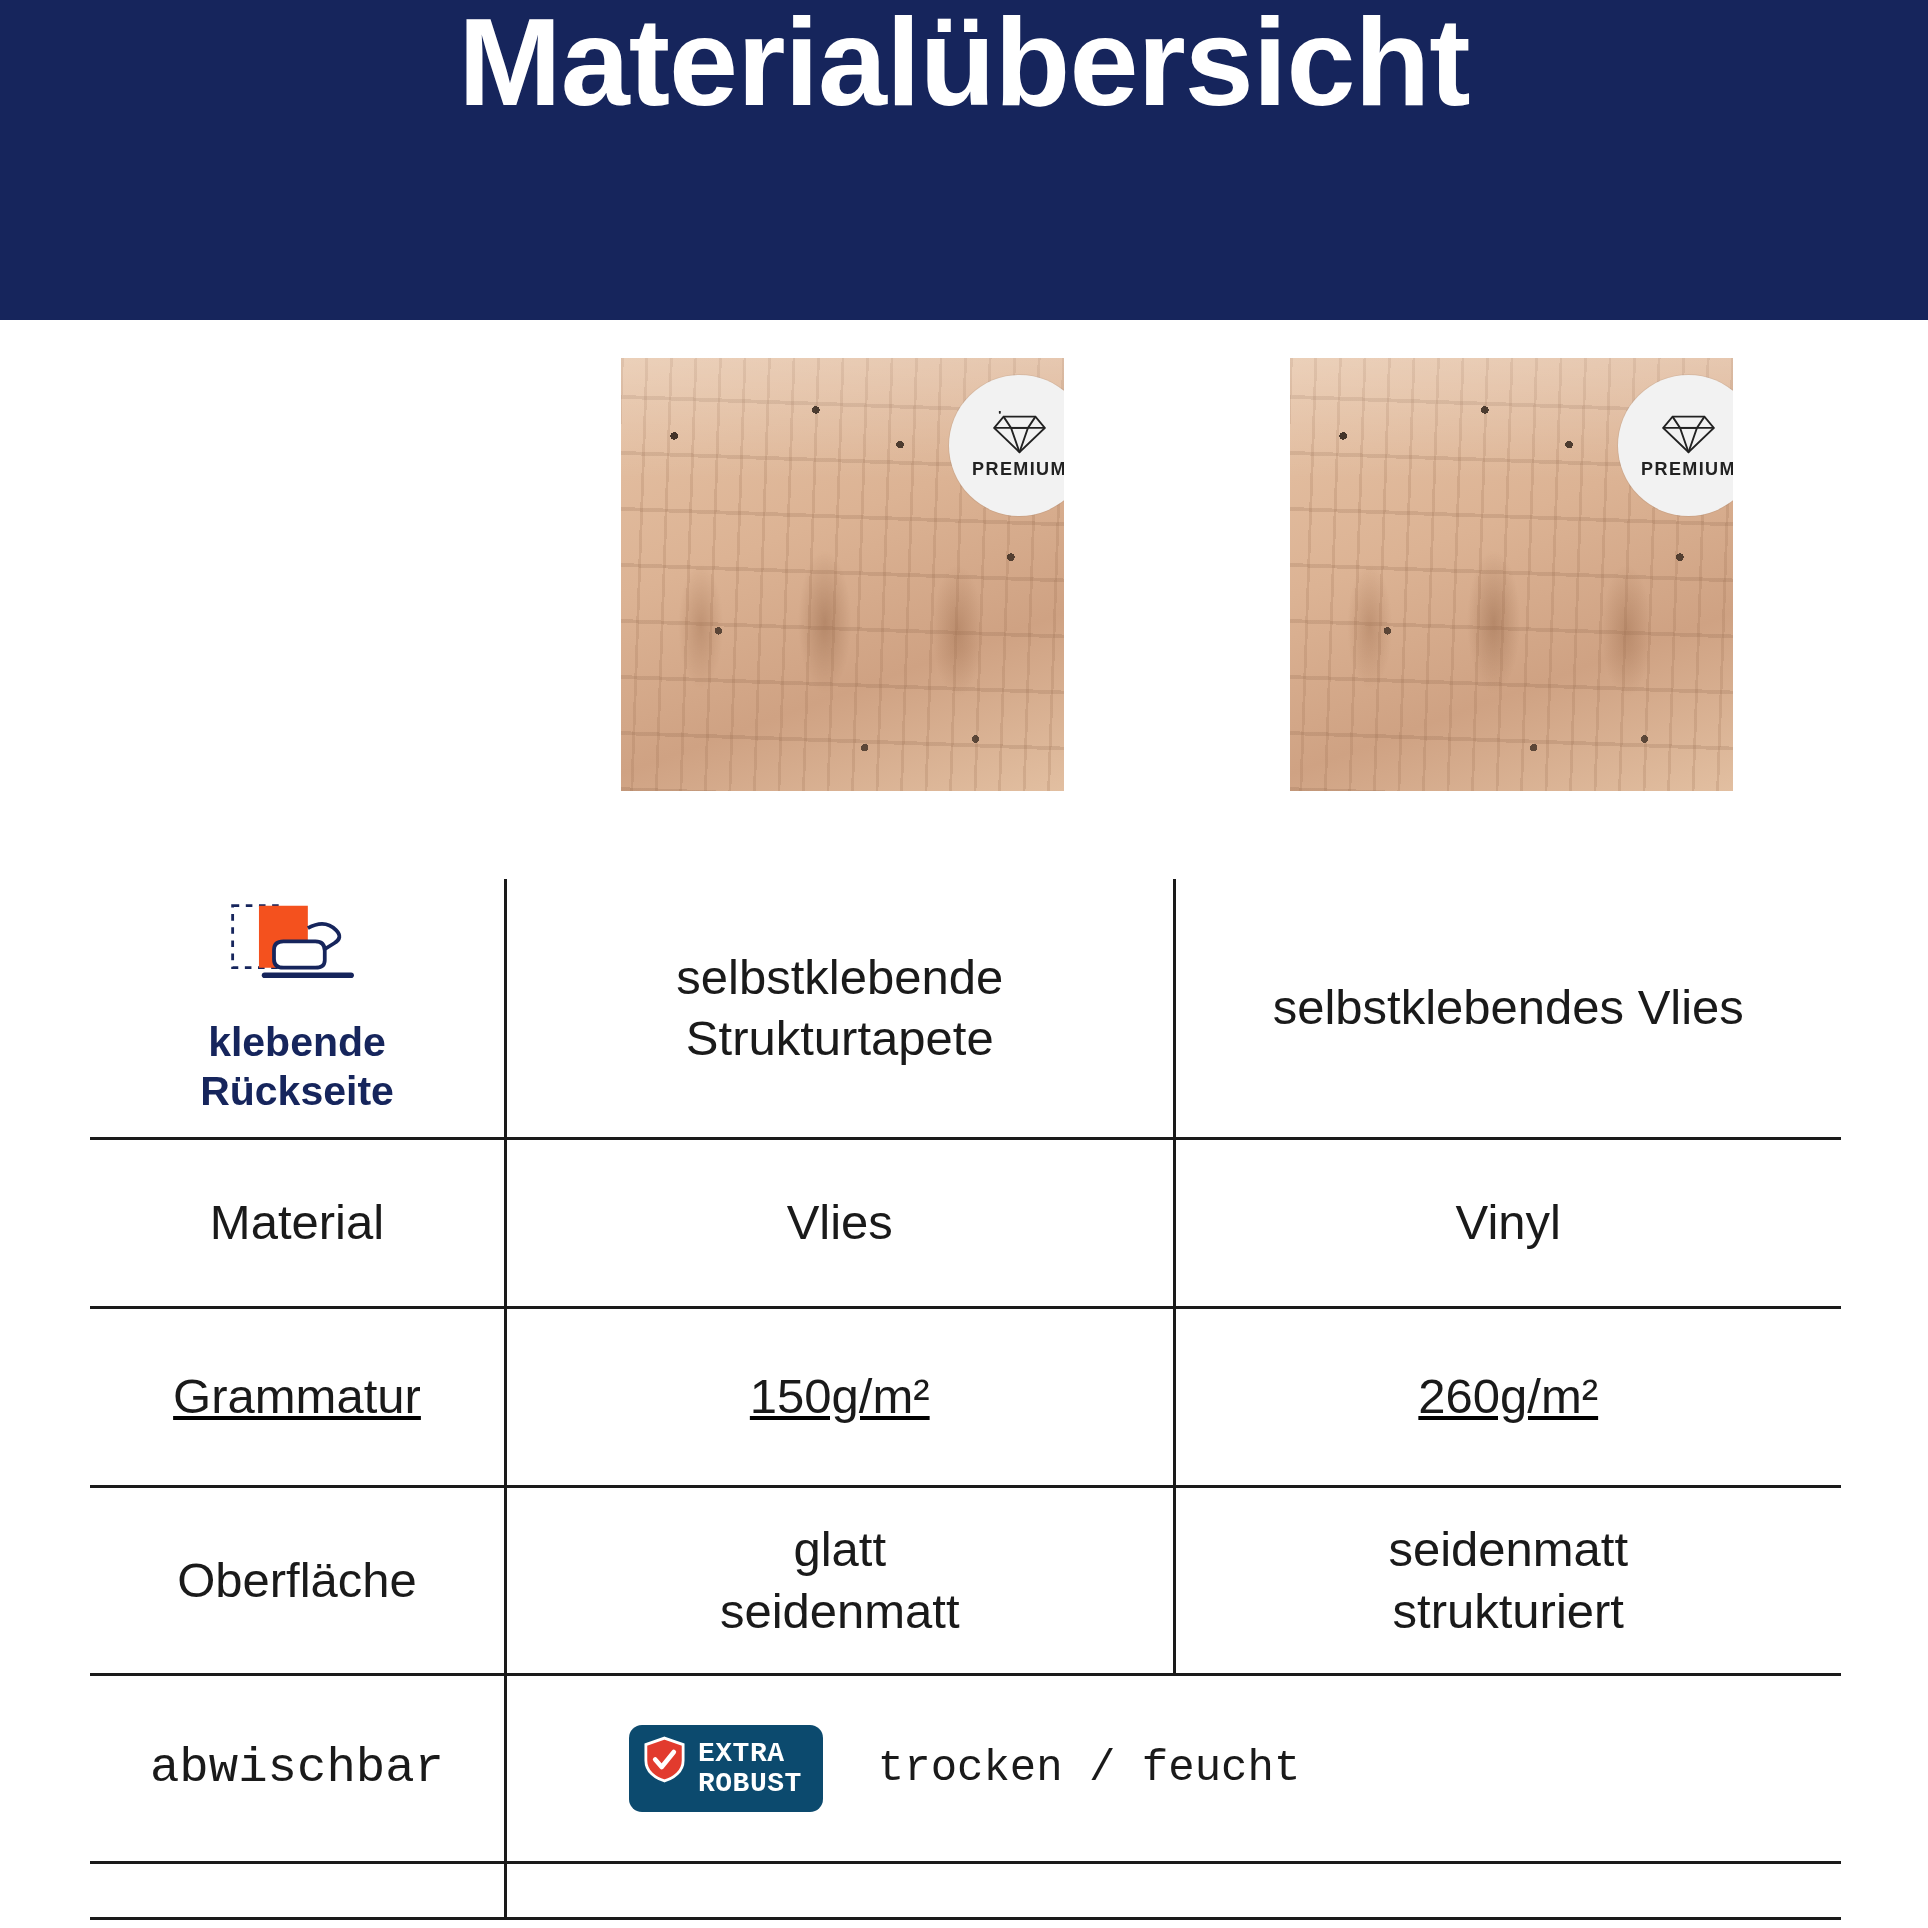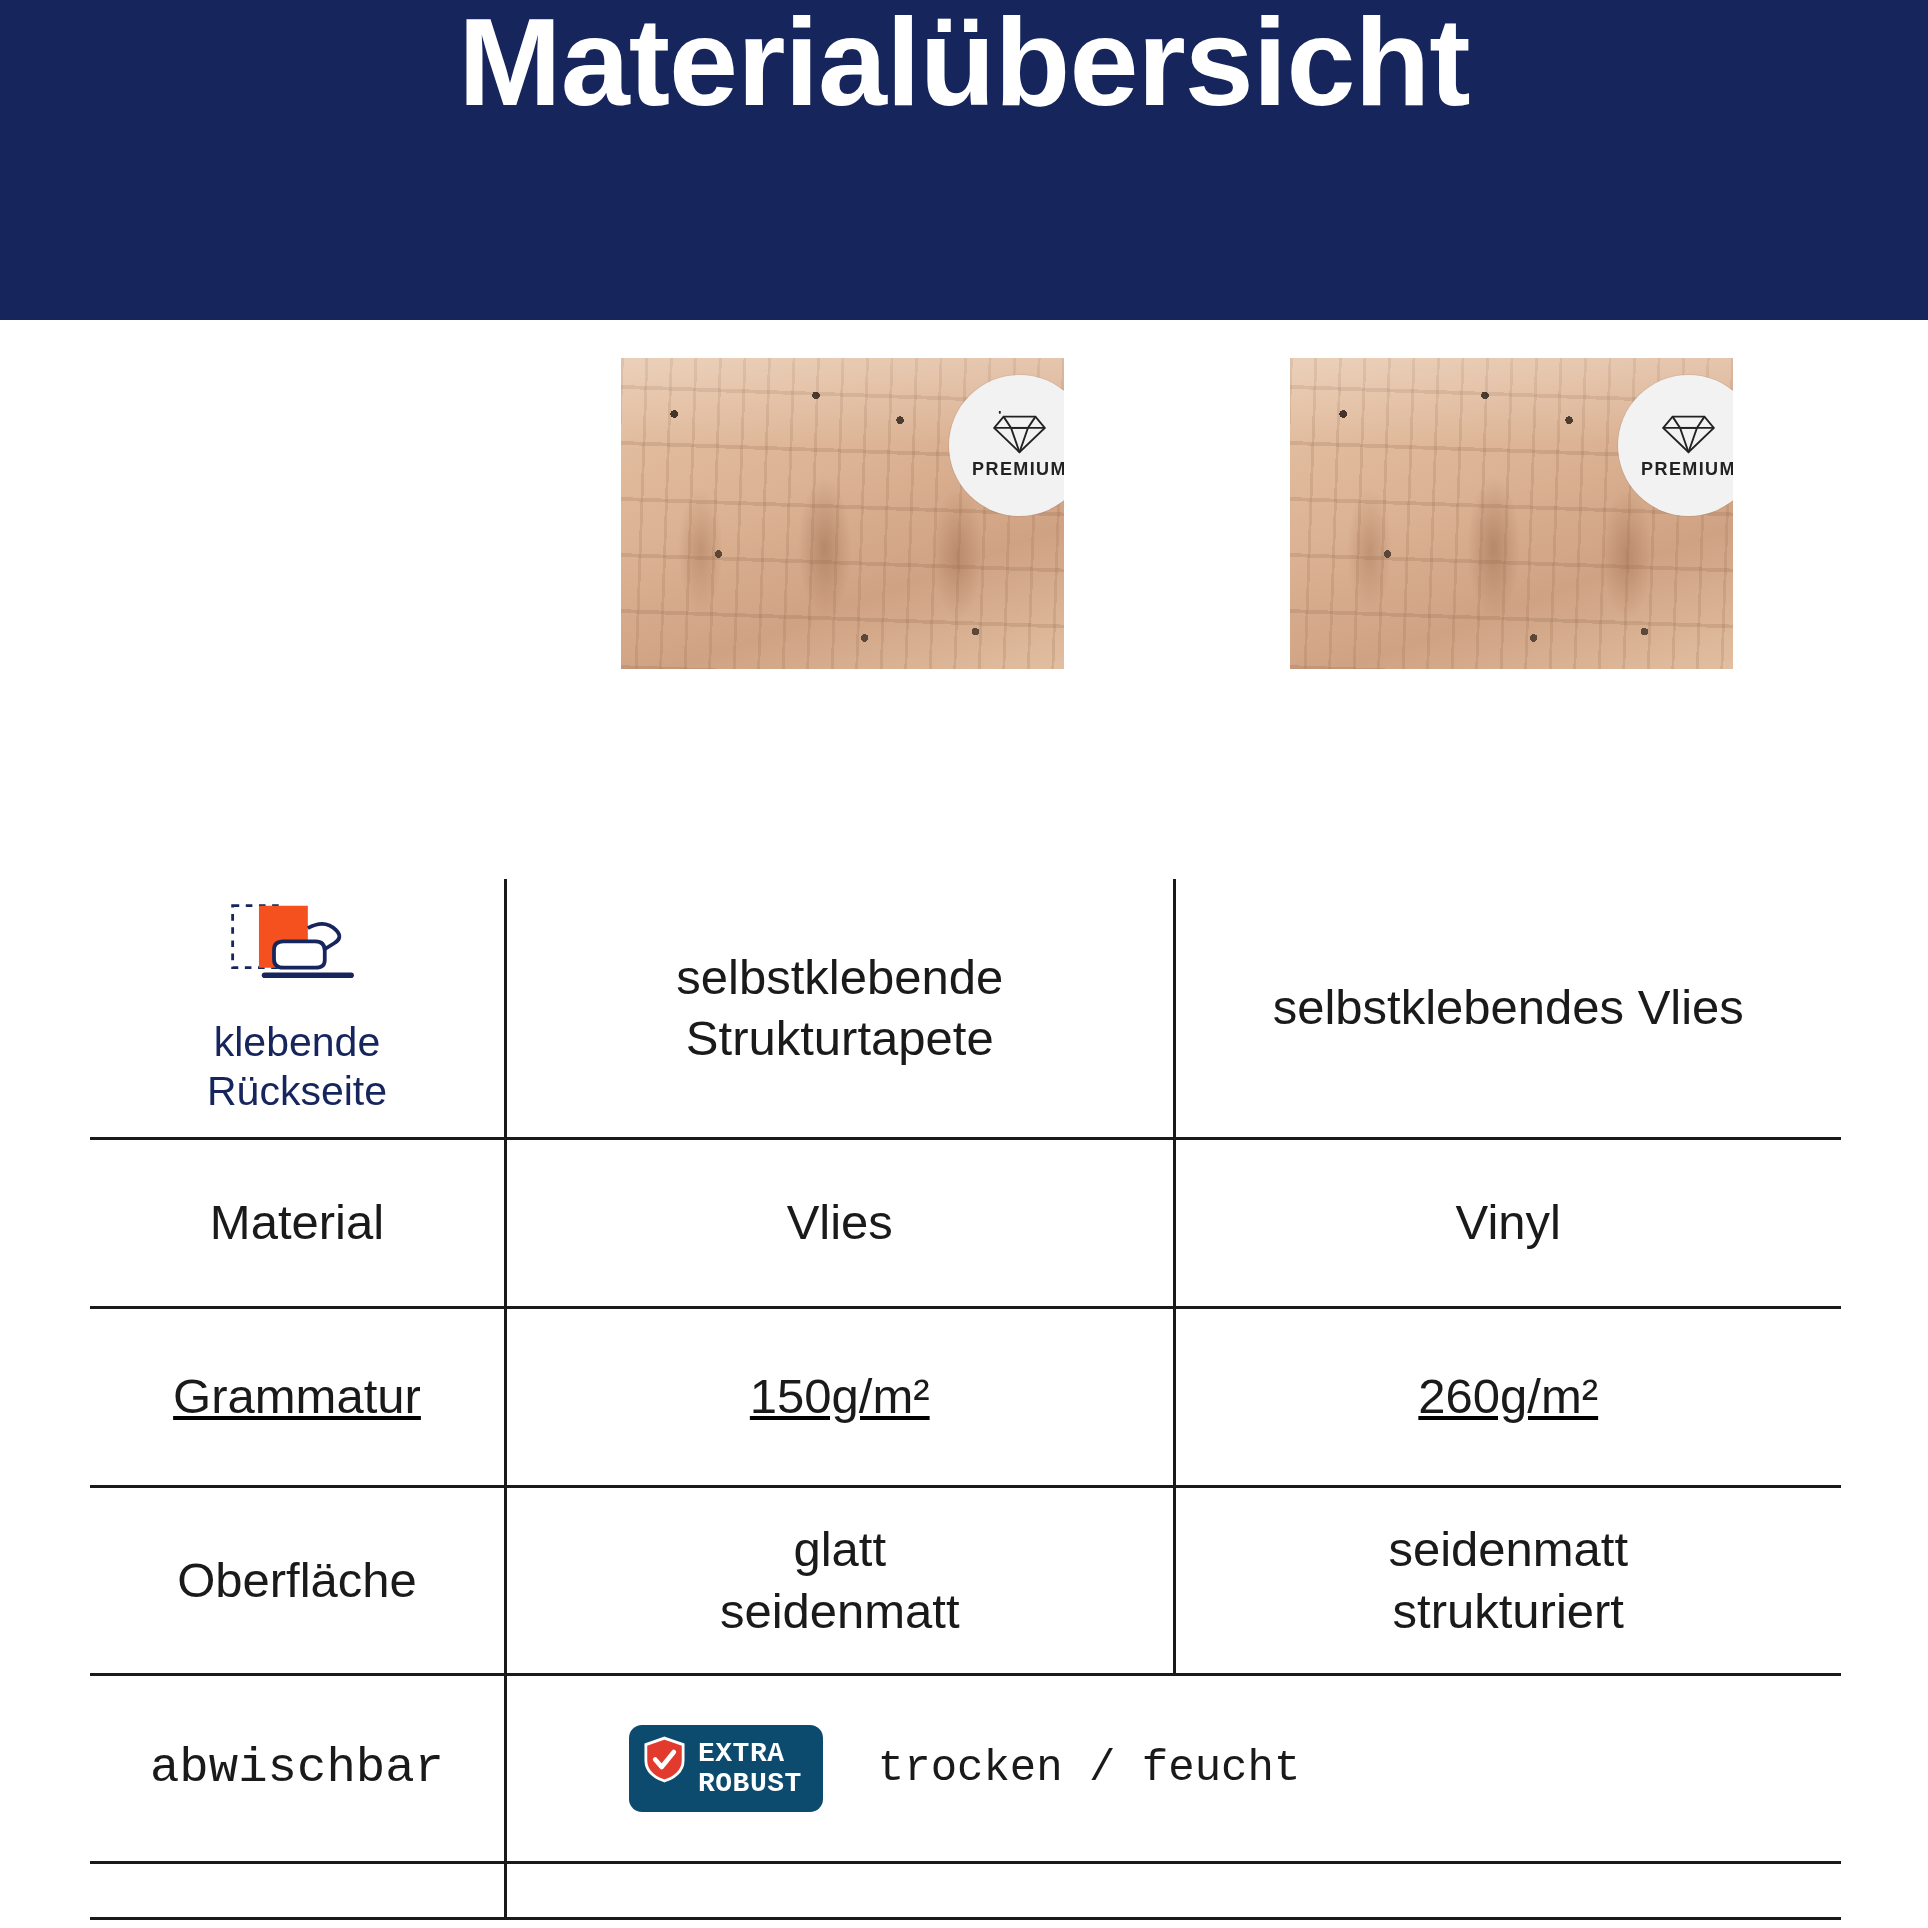--- a/index.html
+++ b/index.html
@@ -36,21 +36,21 @@
   }
 
   
   .previews {
     position: relative;
     height: 490px;
   }
   .preview {
     position: absolute;
     width: 443px;
-    height: 311px;
+    height: 433px;
     top: 38px;
     overflow: hidden;
     background: #d7b395;
   }
   .preview.one { left: 621px; }
   .preview.two { left: 1290px; }
 
   
   .relief {
     position: absolute;
@@ -166,21 +166,21 @@
   .row.r-tail { height: 56px; border-bottom: 3.8px solid #1a1a1a; }
   .row.r-tail .cell.label { border: none; }
   .row.r-tail .cell.col { border-left: 3.8px solid #1a1a1a; }
 
   .backing-cell {
     flex-direction: column;
     gap: 9.4px;
   }
   .backing-label {
     color: #16255c;
-    font-weight: normal;
+    font-weight: bold;
     font-size: 41px;
     line-height: 1.2;
     text-align: center;
   }
 
   .robust-badge {
     display: inline-flex;
     align-items: center;
     gap: 13px;
     background: #0c4a6e;

